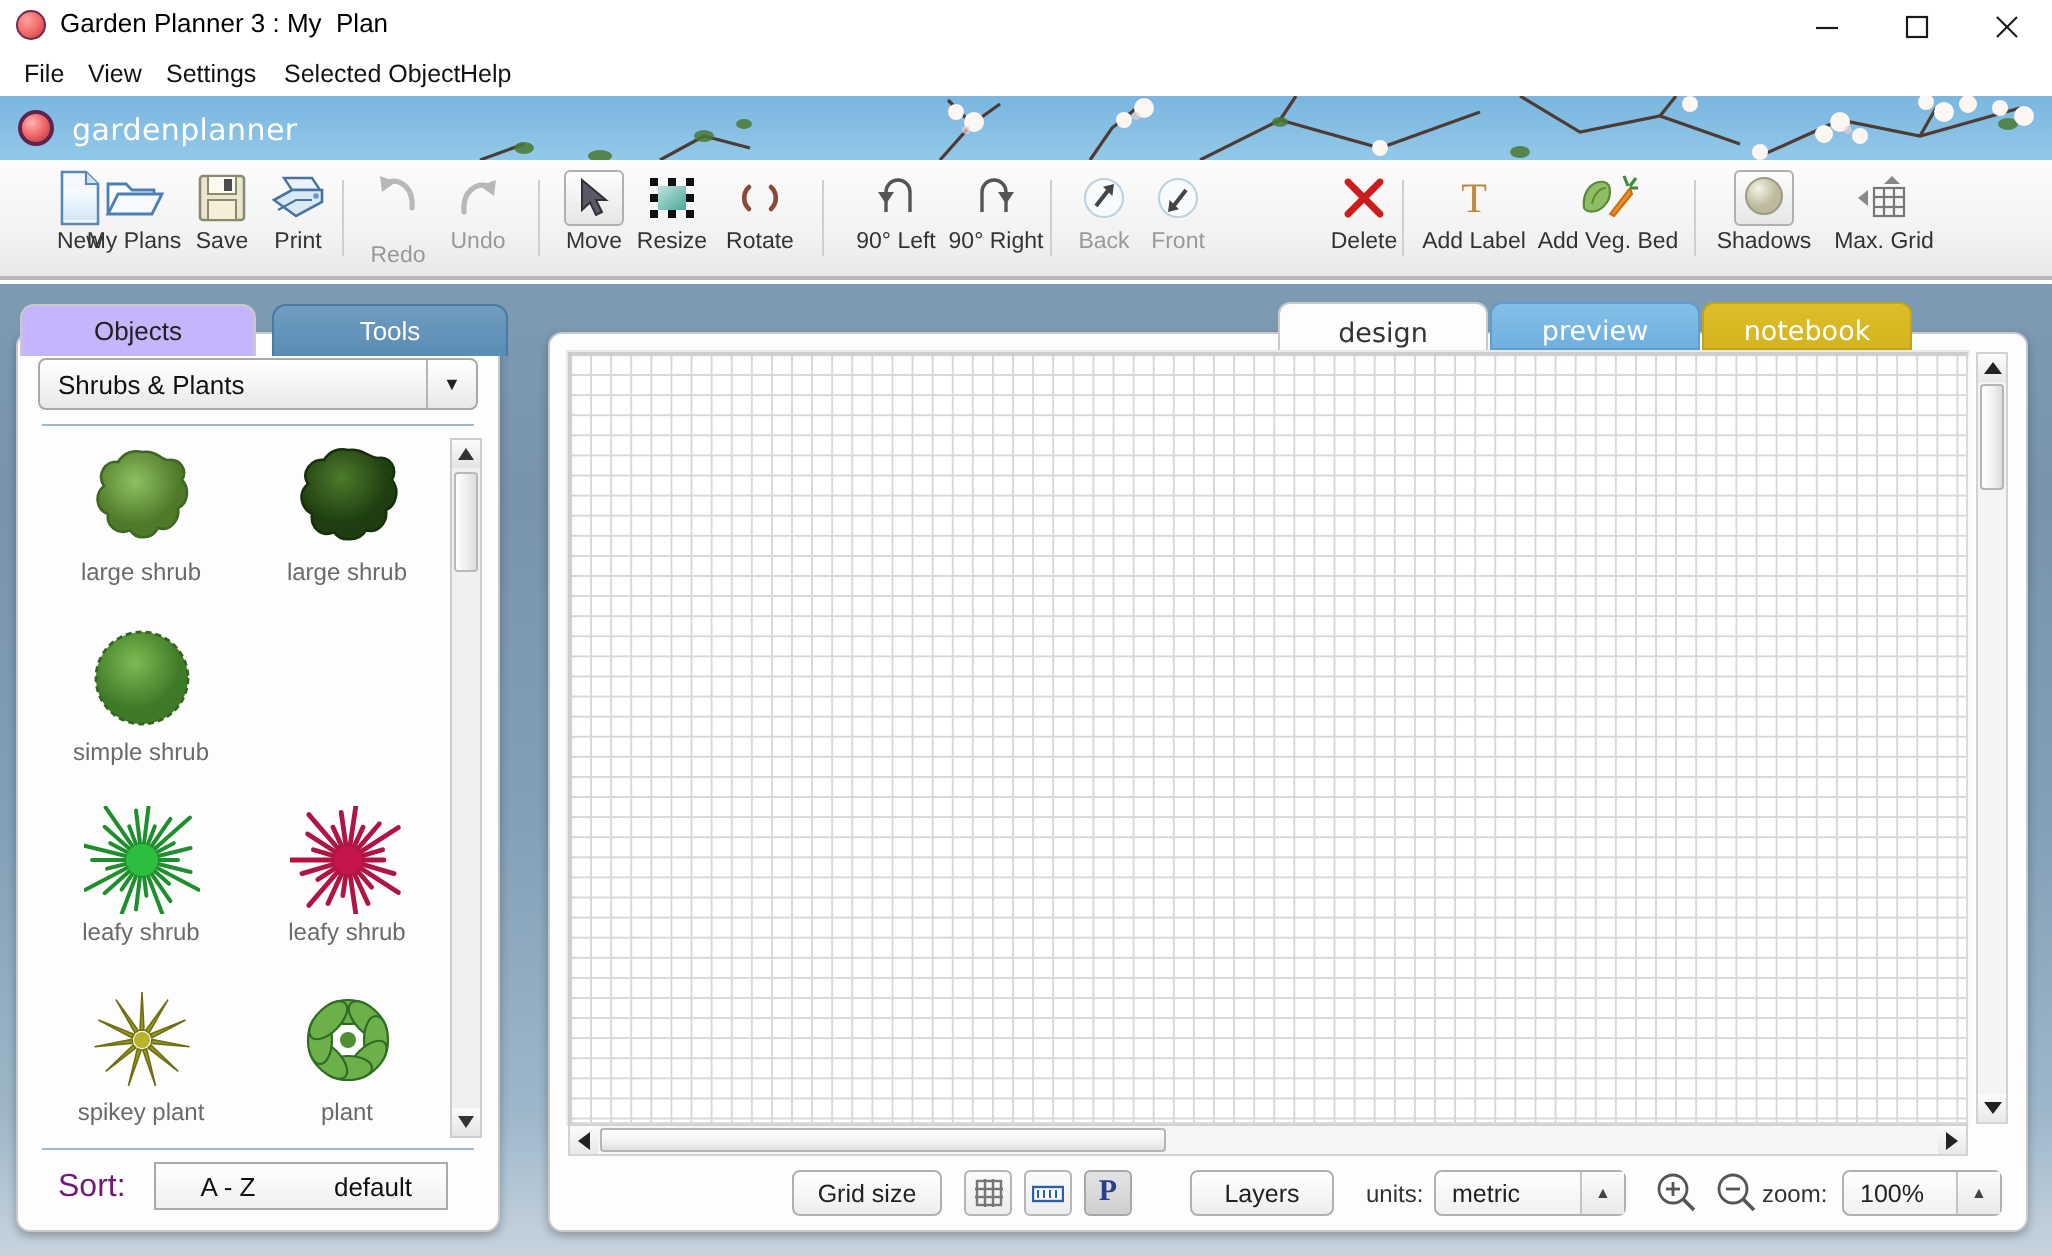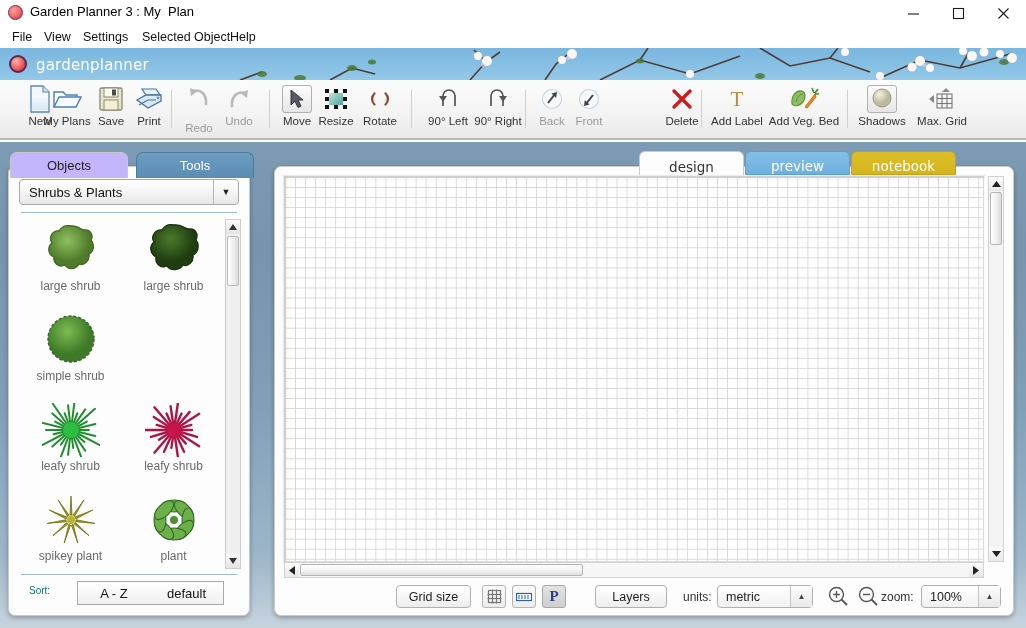--- a/index.html
+++ b/index.html
@@ -163,21 +163,21 @@
   #itemscroll .sb-down { bottom: 0; }
   #itemscroll .sb-thumb {
     position: absolute; left: 1px; top: 16px; width: 12px; height: 50px;
     background: linear-gradient(to right,#ffffff,#dedede);
     border: 1px solid #b9b9b9; border-radius: 2px;
   }
   #sortrow {
     position: absolute; left: 0; bottom: 8px; width: 242px; height: 26px;
   }
   #sortrow .sortlabel {
-    position: absolute; left: 20px; top: 4px; font-size: 10px; color: #0f766e;
+    position: absolute; left: 20px; top: 4px; font-size: 16px; color: #701a75;
   }
   .sortbtn {
     position: absolute; top: 0; height: 24px; width: 74px;
     border: 1px solid #a9a9a9;
     background: linear-gradient(to bottom,#ffffff,#f0f0f0);
     display: flex; align-items: center; justify-content: center;
     font-size: 13px; color: #111; cursor: default;
   }
   #sort-az { left: 68px; }
   #sort-default { left: 141px; border-left: none; }

